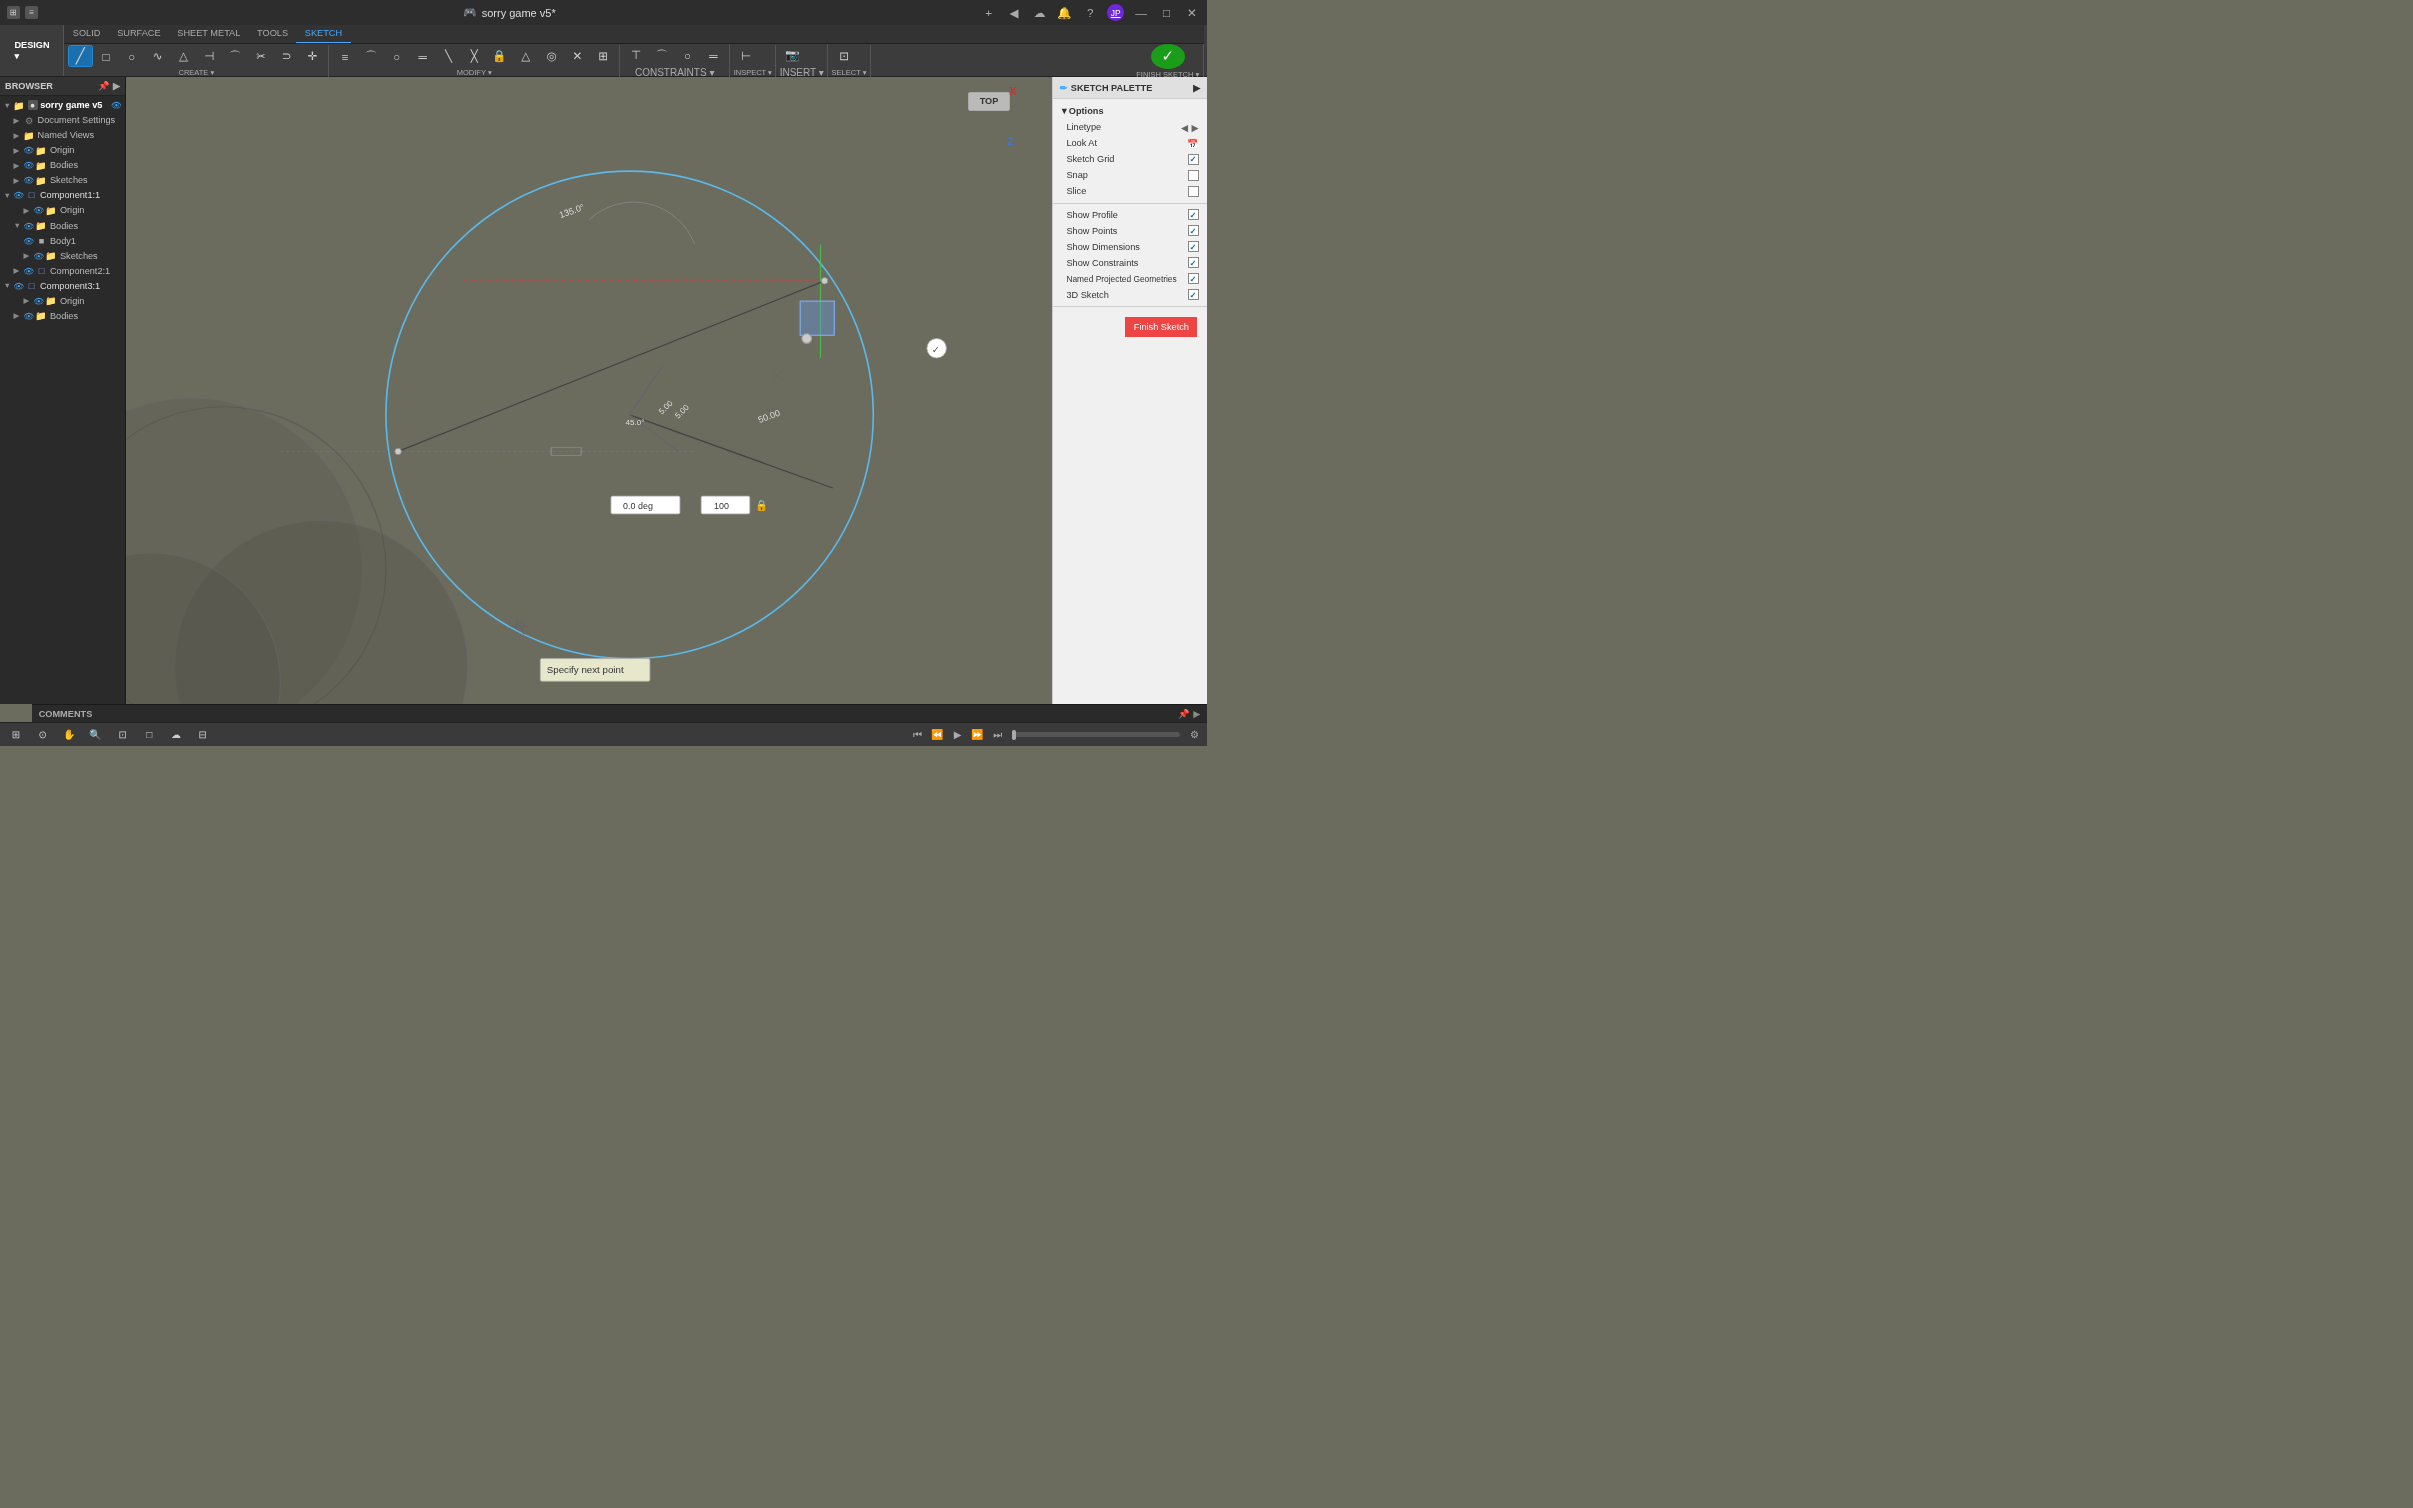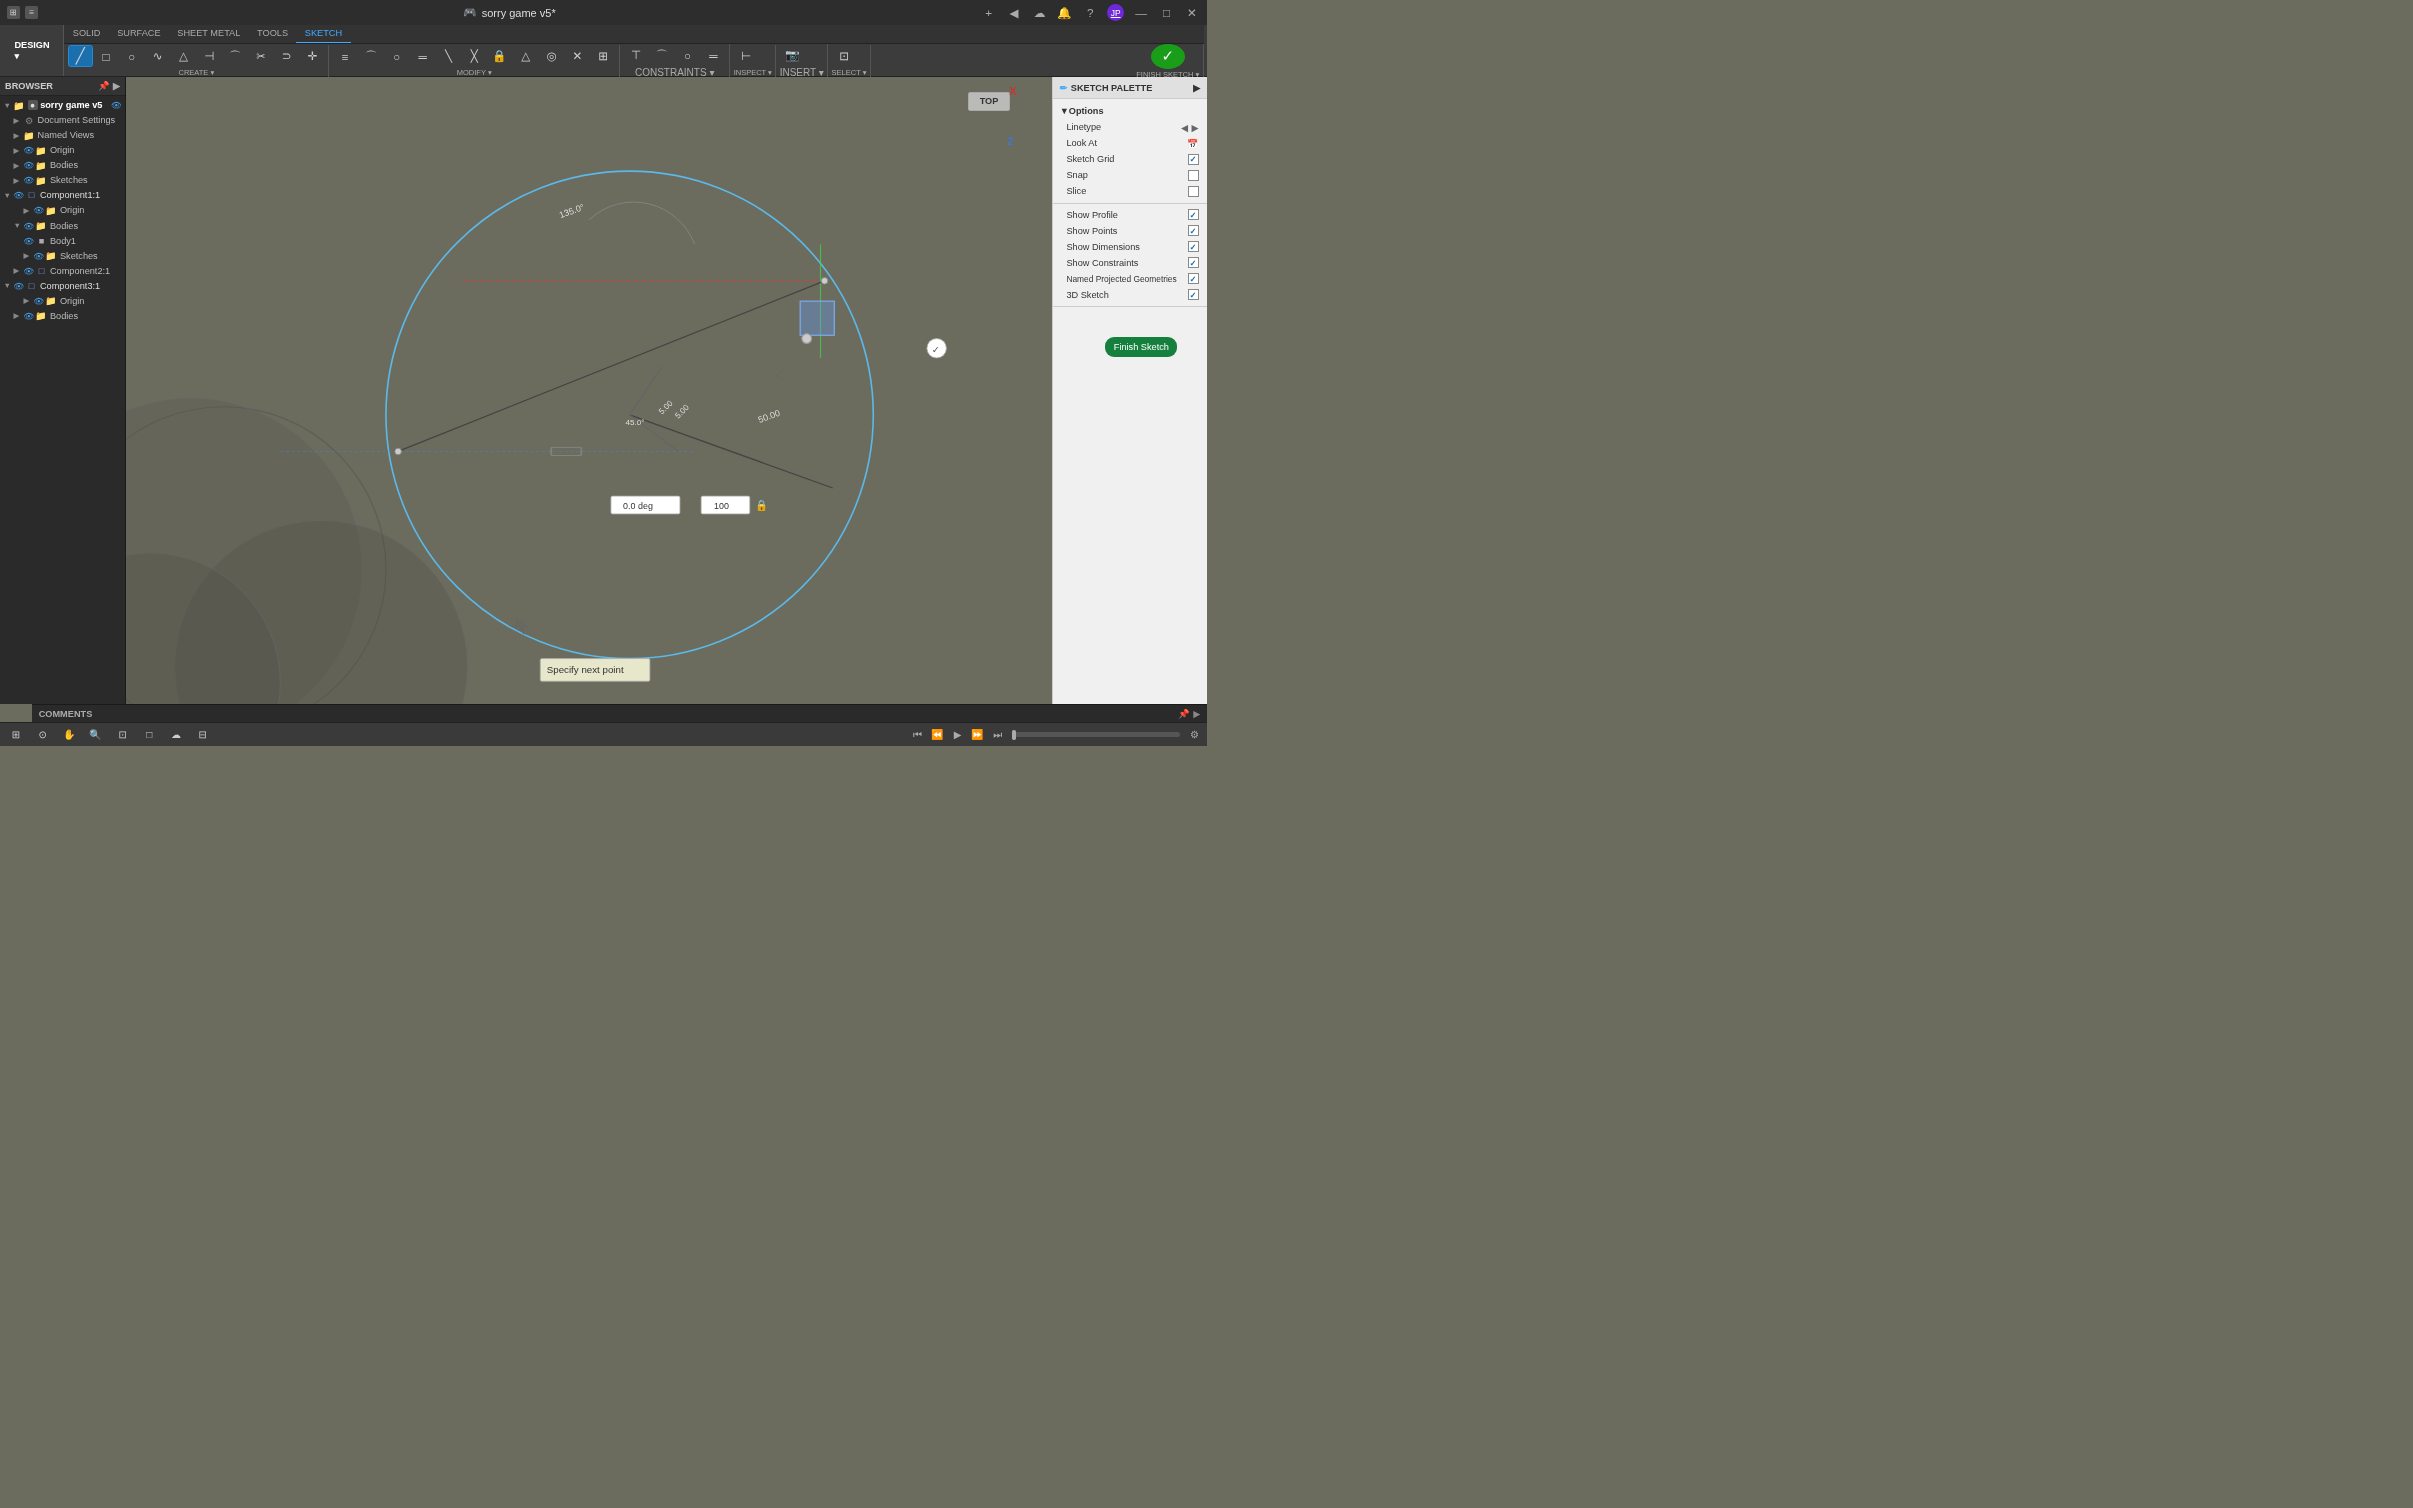--- a/index.html
+++ b/index.html
@@ -88,22 +88,22 @@
     .palette-label { font-size: 9.2px; color: #333; }
     .palette-value { display: flex; align-items: center; gap: 3.4px; font-size: 9.2px; color: #333; }
     .checkbox {
       width: 11px; height: 11px; border: 0.8px solid #888; background: white;
       display: flex; align-items: center; justify-content: center;
       font-size: 8.4px; color: #1a6faf; cursor: pointer;
     }
     .checkbox.checked::after { content: '✓'; font-weight: bold; }
     .palette-divider { height: 0.8px; background: #ccc; margin: 3.4px 0; }
     #finish-sketch-btn {
-      margin: 23px; padding: 5px 8.4px; background: #15803d; color: white;
-      border: none; border-radius: 9px; cursor: pointer; font-size: 9.2px;
+      margin: 3px; padding: 5px 8.4px; background: #ef4444; color: white;
+      border: none; border-radius: 0; cursor: pointer; font-size: 9.2px;
       text-align: right;
     }
 
     
     #bottom-toolbar {
       height: 25px; background: #3a3a3a; display: flex; align-items: center;
       padding: 0 3.4px; gap: 1.7px; border-top: 0.8px solid #222;
     }
     #comments-bar {
       height: 25px; background: #2d2d2d; display: flex; align-items: center;

